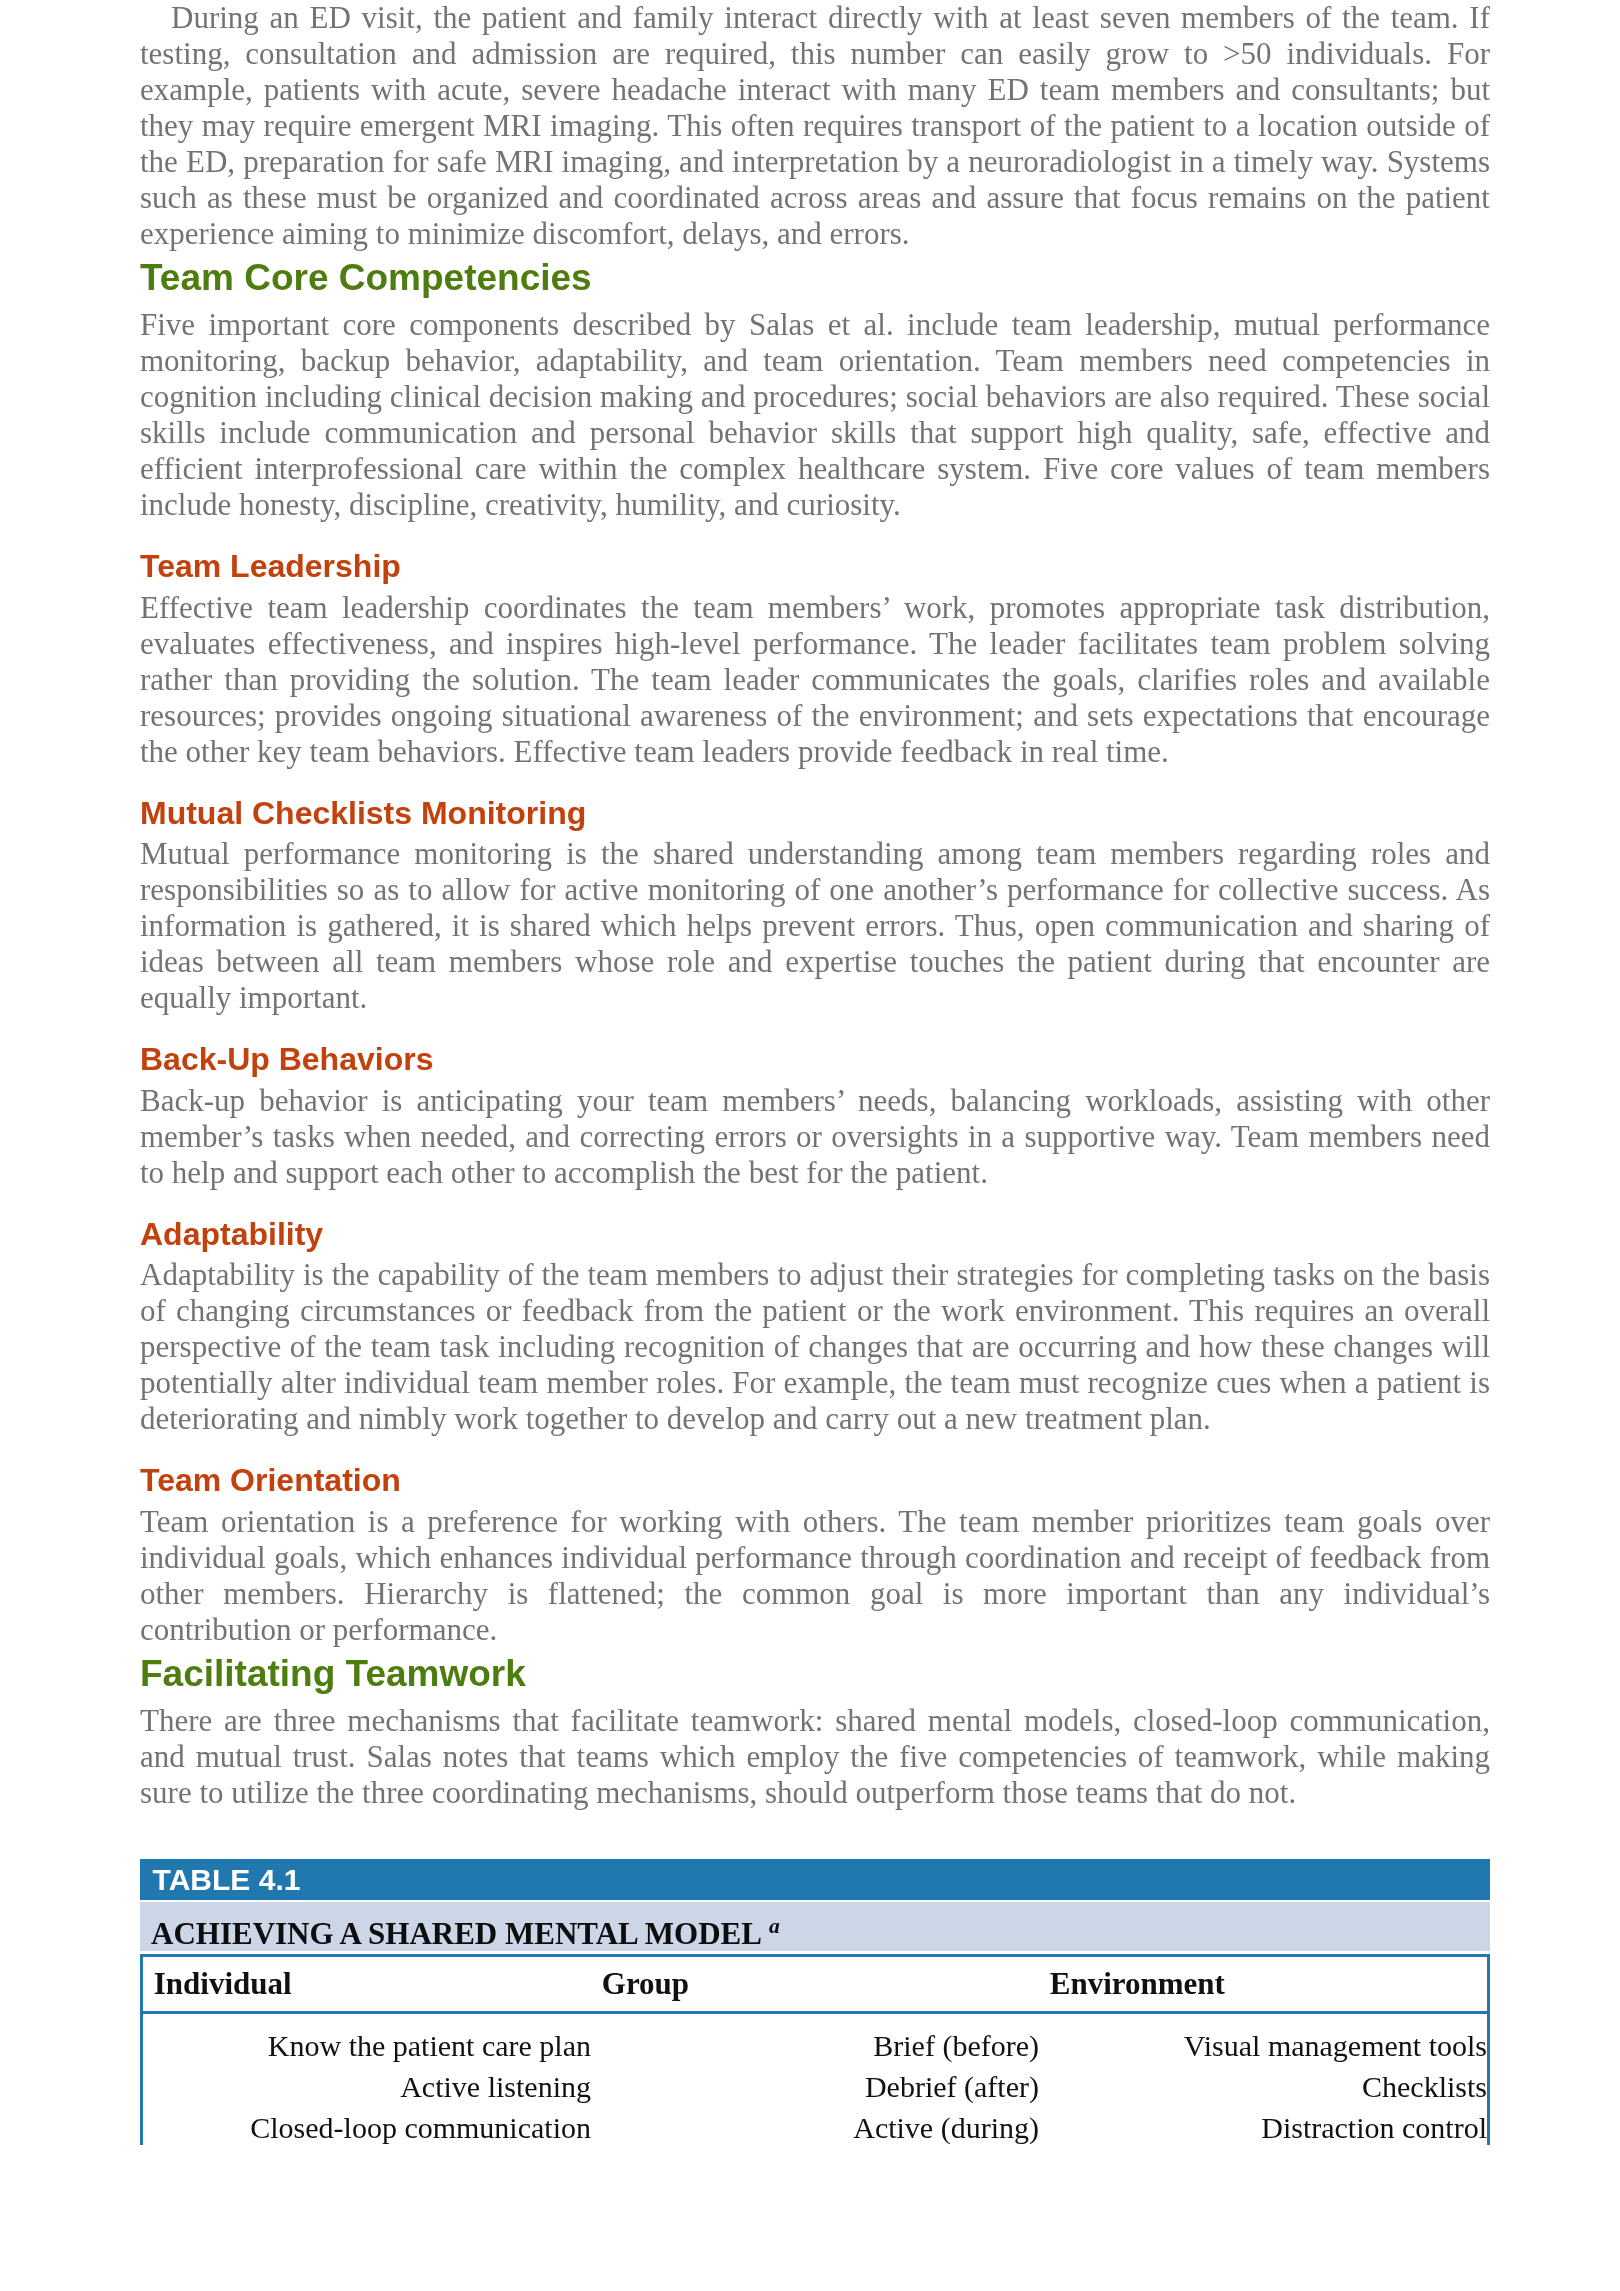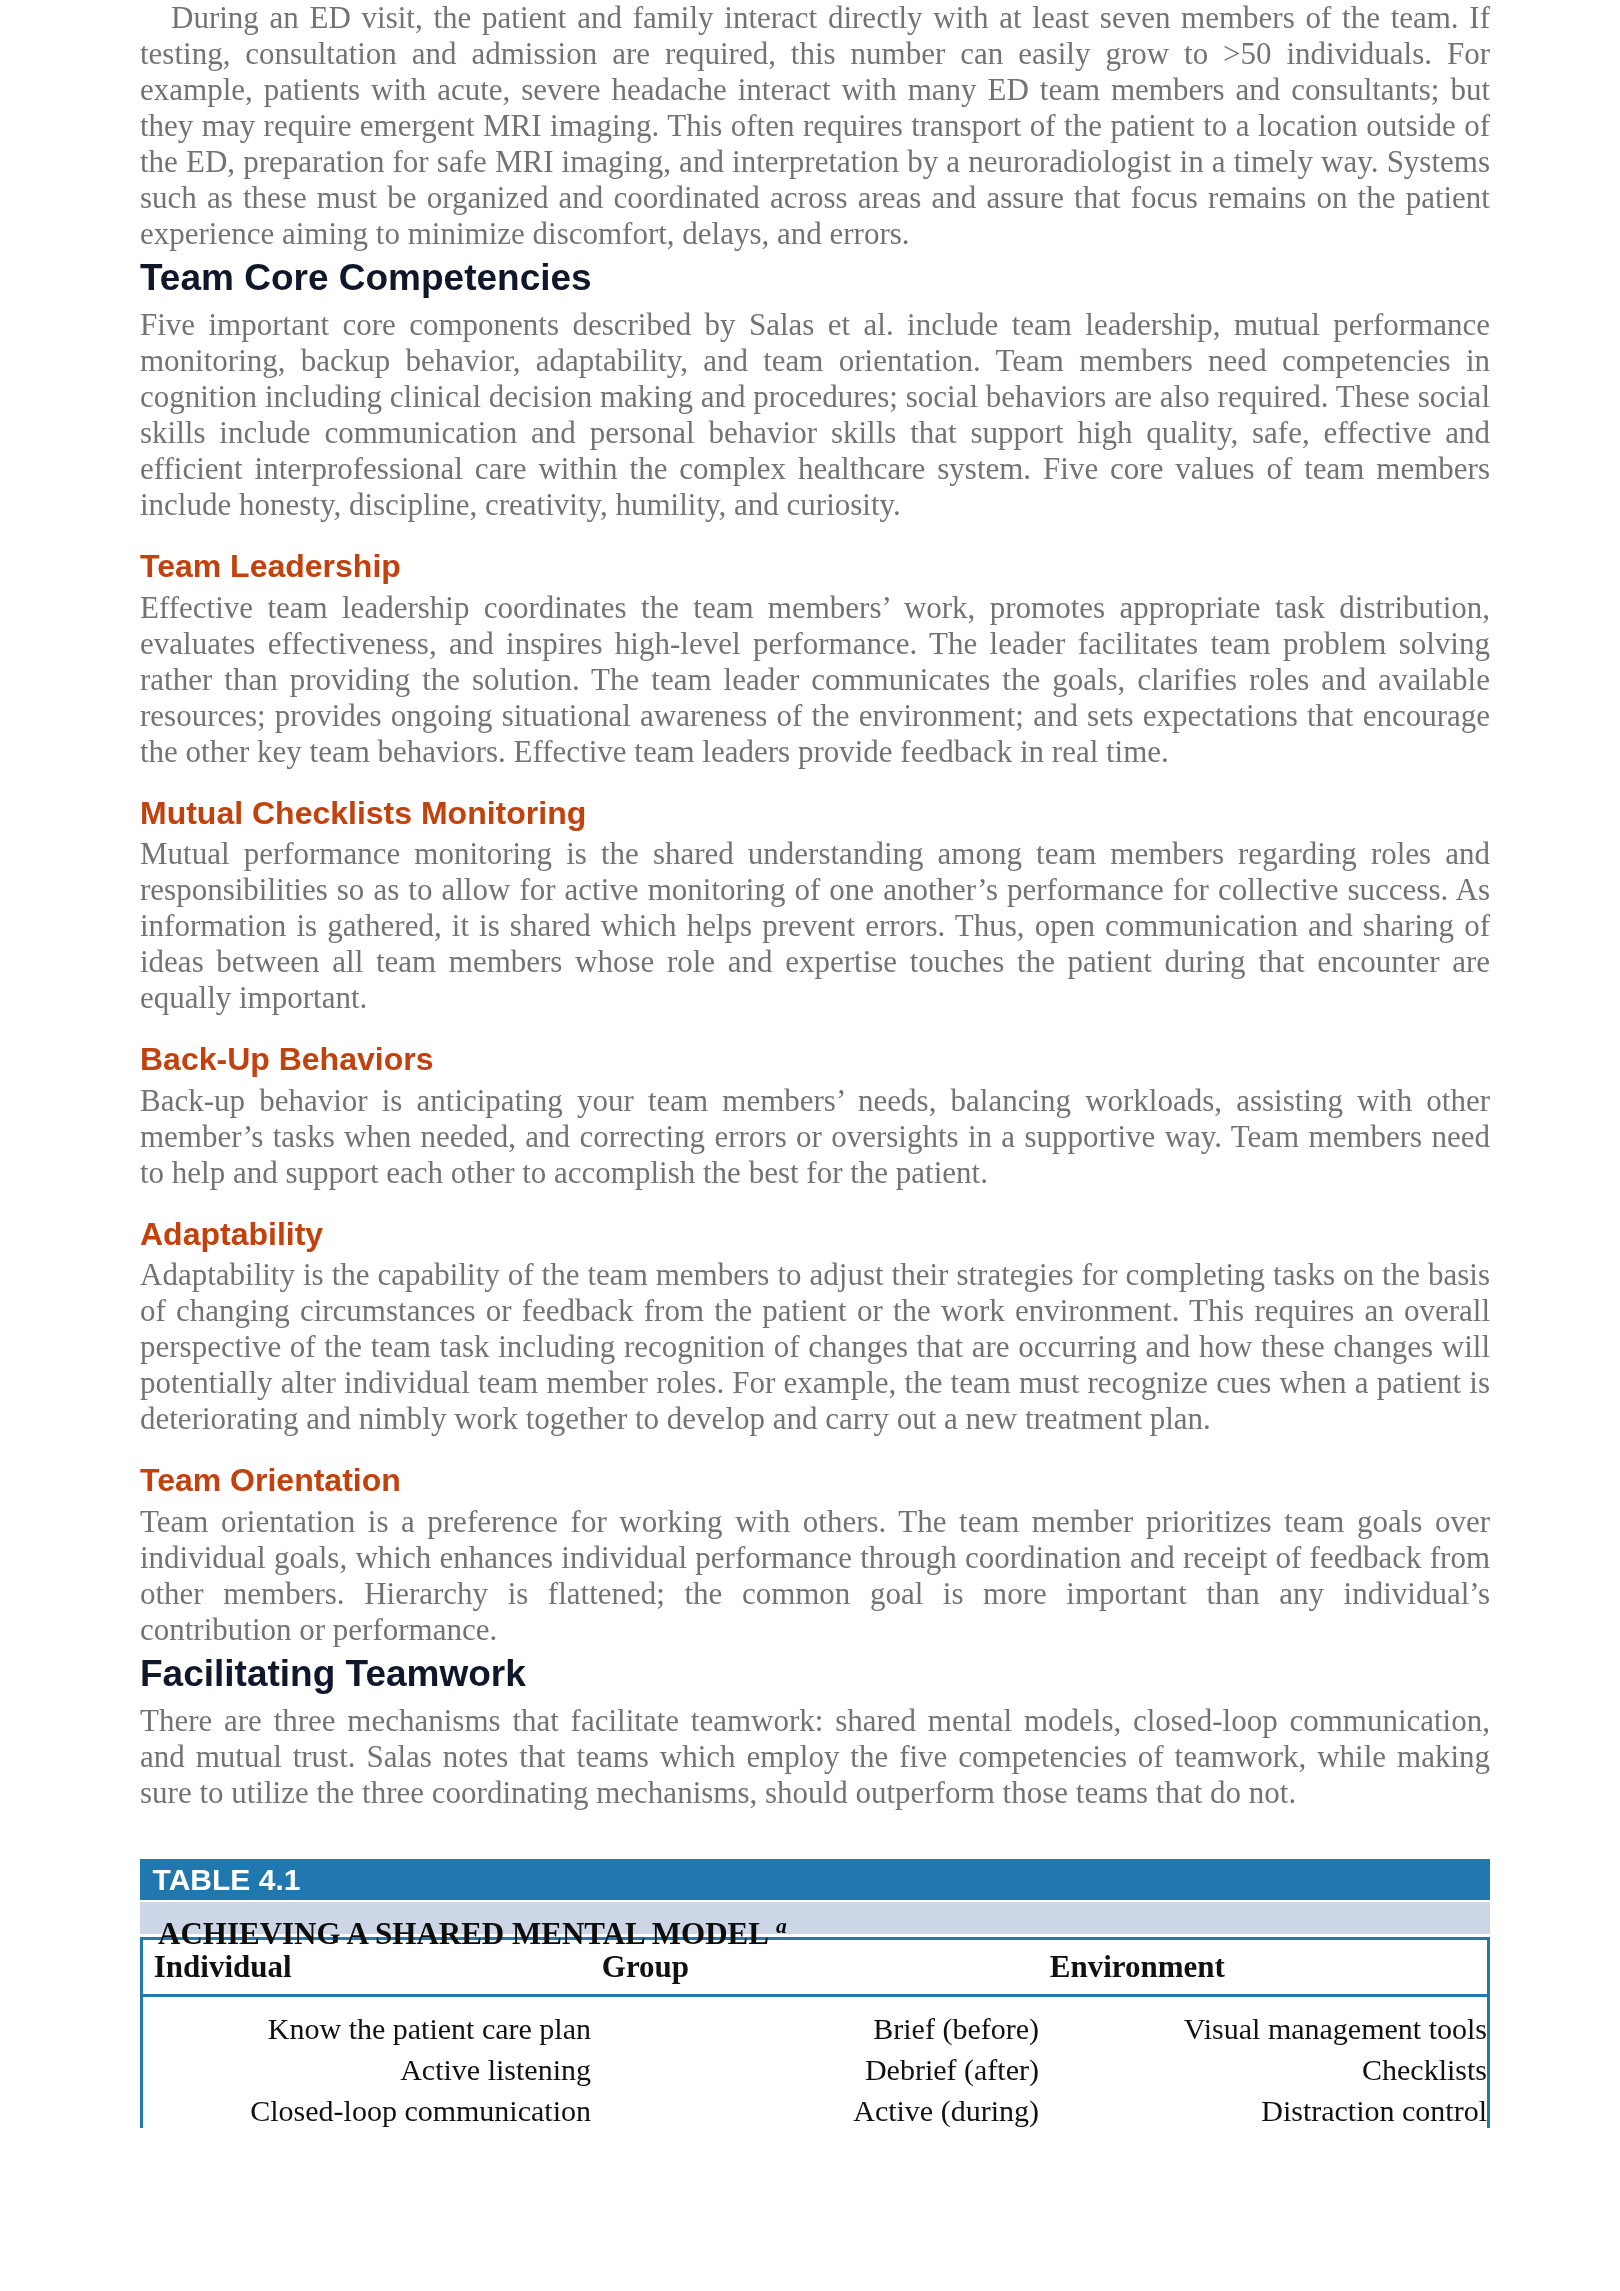--- a/index.html
+++ b/index.html
@@ -30,21 +30,21 @@
     color: #737373;
   }
   p.indent-first {
     text-indent: 31px;
   }
   .h1 {
     font-family: "Liberation Sans", sans-serif;
     font-weight: bold;
     font-size: 37px;
     line-height: 41px;
-    color: #0f172a;
+    color: #4d7c0f;
     margin: 5.4px 0 9px 0;
   }
   .h2 {
     font-family: "Liberation Sans", sans-serif;
     font-weight: bold;
     font-size: 32px;
     line-height: 38px;
     color: #c2410c;
     margin: 24px 0 4.5px 0;
   }
@@ -63,23 +63,23 @@
     padding-left: 12.6px;
     box-sizing: border-box;
     margin-top: 48px;
   }
   .table-subbar {
     background: #CDD6E6;
     margin-top: 1.8px;
     font-family: "Liberation Serif", serif;
     font-weight: bold;
     font-size: 31px;
-    height: 32px;
+    height: 49px;
     line-height: 49px;
-    padding-left: 18px;
+    padding-left: 11px;
     box-sizing: border-box;
     color: #0d0d0d;
   }
   .table-subbar sup {
     font-style: italic;
     font-weight: bold;
     font-size: 21.6px;
     margin-left: 7.2px;
   }
   .table-box {

